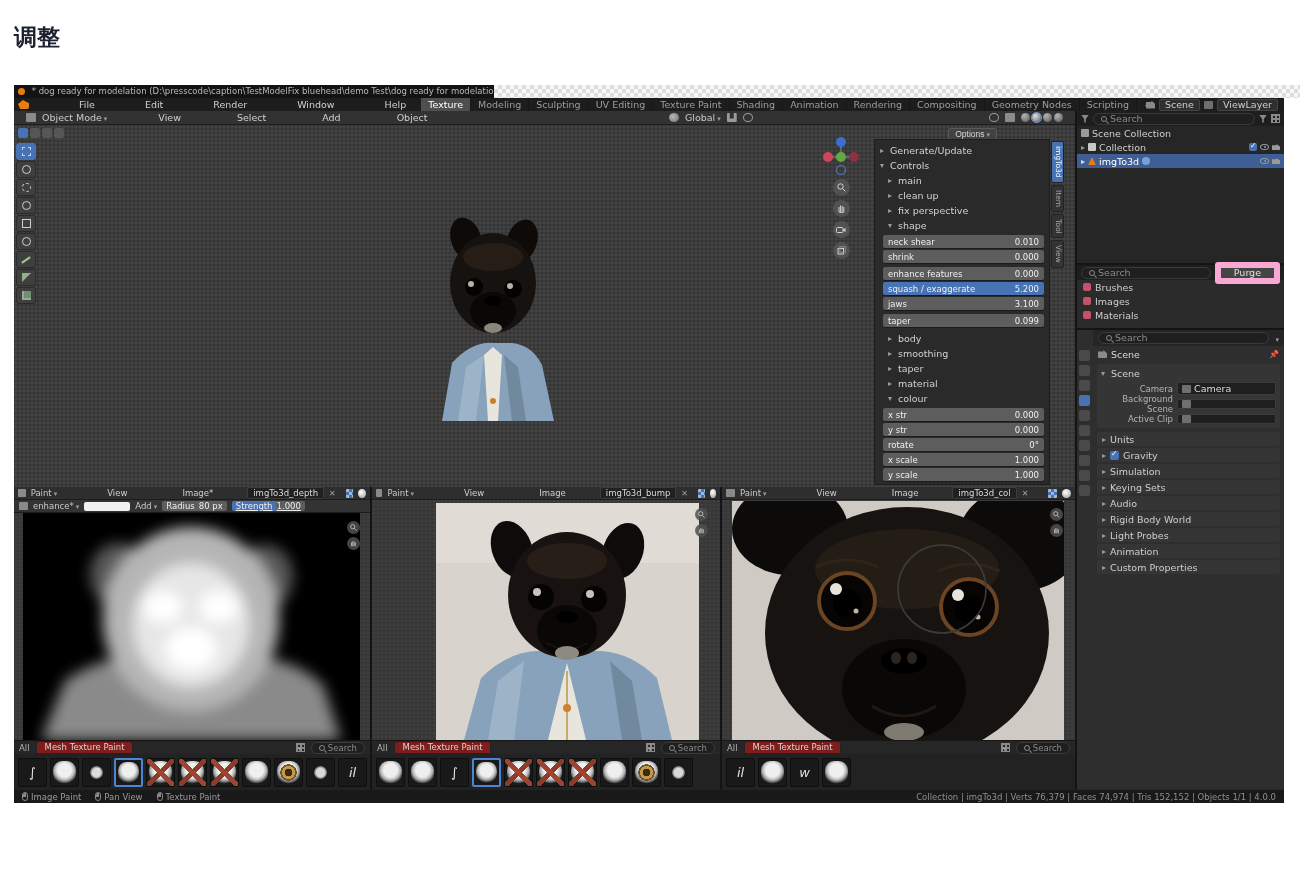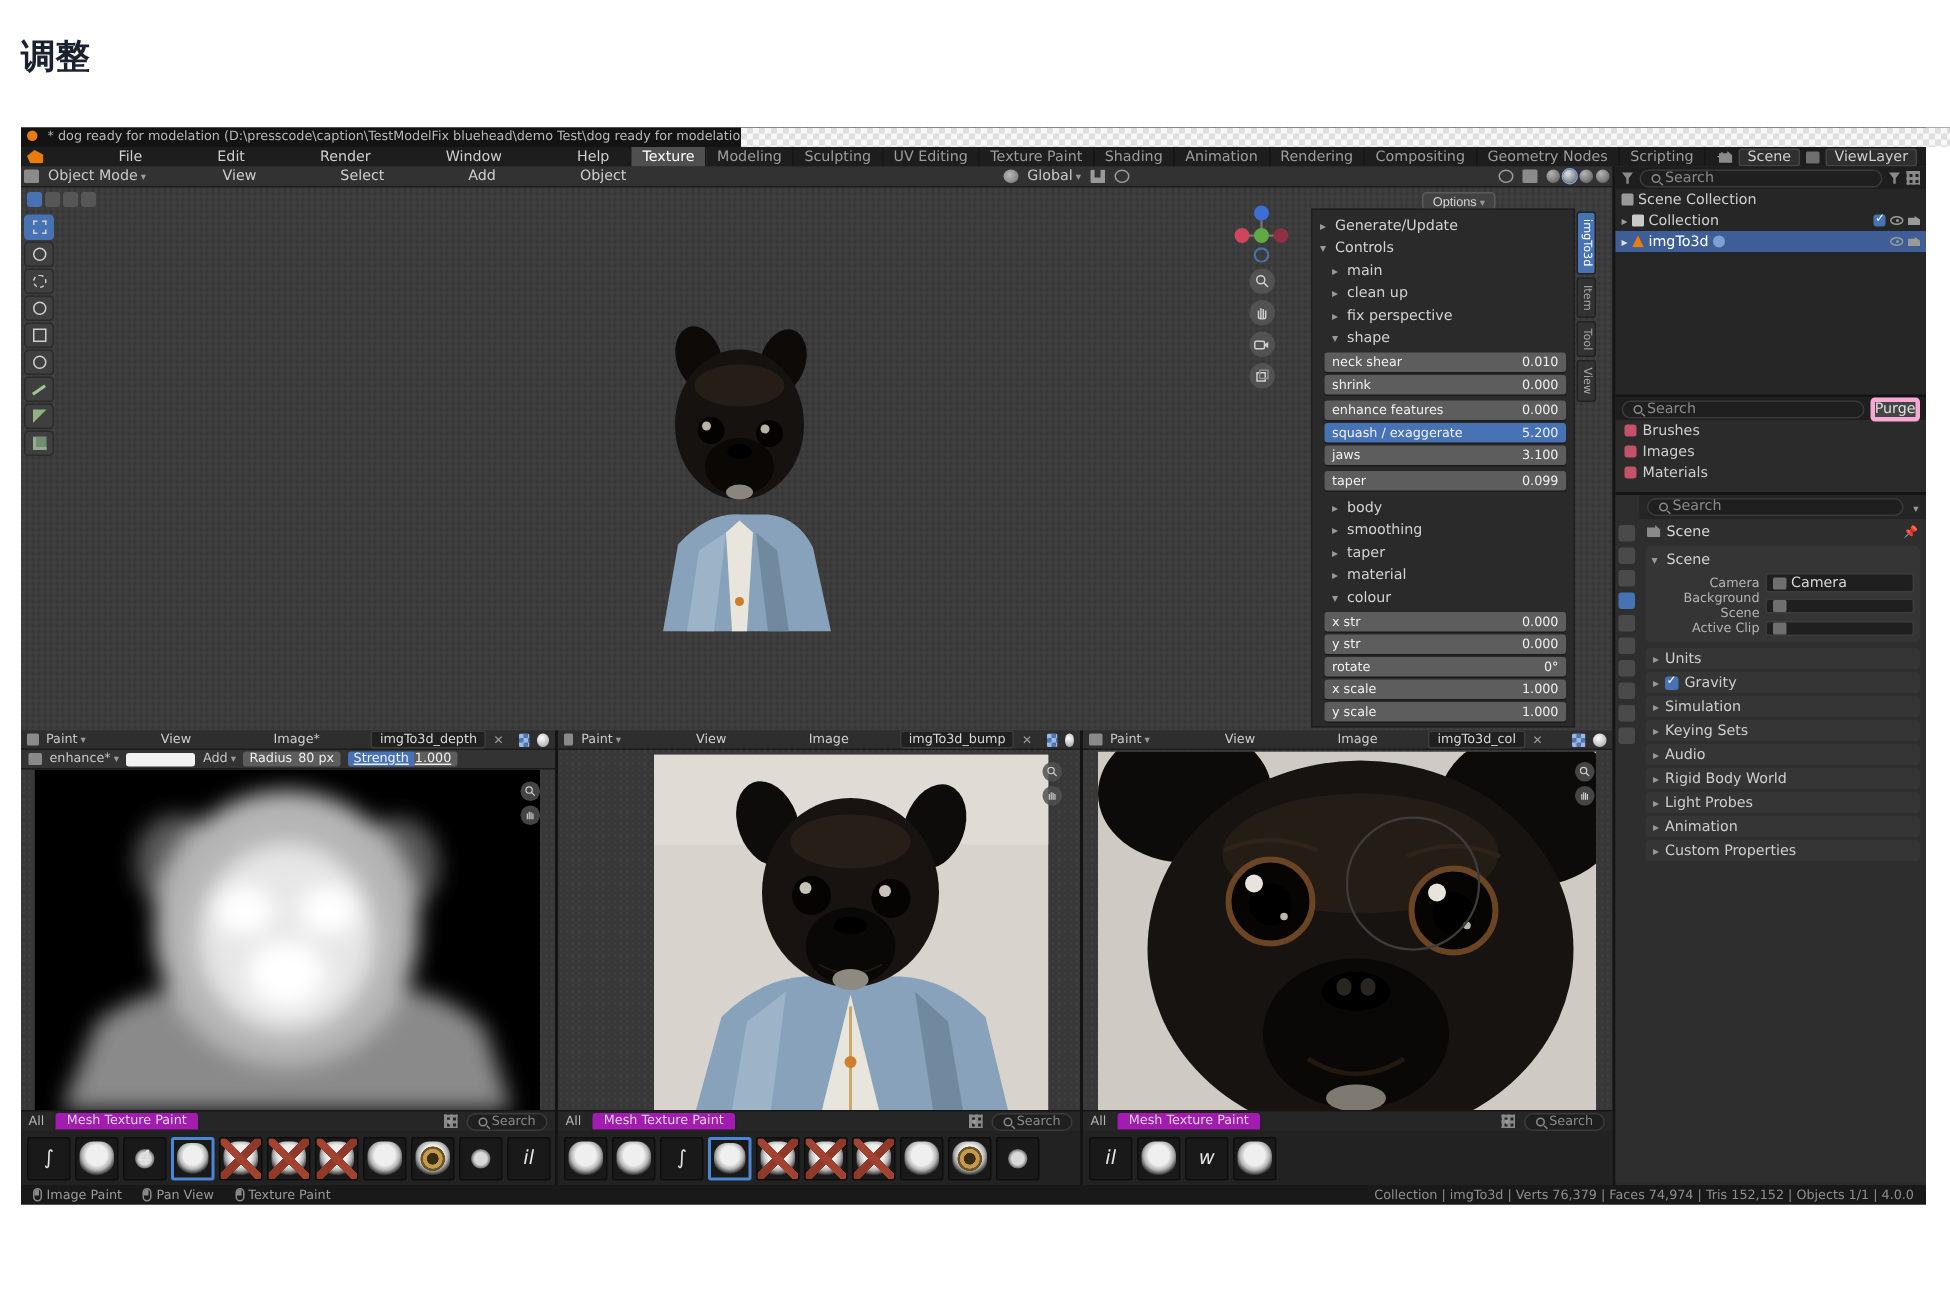--- a/index.html
+++ b/index.html
@@ -33,21 +33,21 @@
   .ws .tab { padding:0 7px; color:#9d9d9d; border-right:1px solid #161616; line-height:13px; }
   .ws .tab.active { background:#4f4f4f; color:#fff; }
   .ws-add { padding:0 5px; color:#9d9d9d; }
   .scene-cluster { position:absolute; right:6px; top:0; height:13px; display:flex; align-items:center; gap:4px; }
   .mini-ic { width:9px; height:8px; background:#6f6f6f; border-radius:1px; display:inline-block; }
   .mini-ic.scene { background:#8a8a8a; clip-path:polygon(0 20%,60% 20%,60% 0,100% 40%,100% 100%,0 100%); }
   .sel-box { background:#2f2f2f; border:1px solid #444; border-radius:2px; padding:0 5px; line-height:10px; color:#cfcfcf; }
 
   
   .vp-header { position:absolute; left:0; top:26px; width:1061px; height:14px; background:#323232;
-      border-bottom:1px solid #1c1c1c; display:flex; align-items:center; gap:6px; padding:0 2px; }
+      border-bottom:1px solid #1c1c1c; display:flex; align-items:center; gap:6px; padding:0 12px; }
   .vp-header .grp { display:flex; align-items:center; gap:6px; }
   .chev::after { content:"▾"; font-size:7px; color:#9a9a9a; margin-left:2px; }
   .hdr-ic { width:10px; height:9px; background:#8b8b8b; border-radius:1px; display:inline-block; }
   .hdr-ic.globe { border-radius:50%; background:radial-gradient(circle at 40% 40%,#b9b9b9,#6f6f6f); }
   .hdr-ic.magnet { background:#9a9a9a; clip-path:polygon(0 0,30% 0,30% 60%,70% 60%,70% 0,100% 0,100% 100%,0 100%); }
   .hdr-ic.circle { border-radius:50%; background:transparent; border:1px solid #9a9a9a; }
   .shade-balls { display:flex; gap:2px; }
   .shade-balls .sb { width:9px; height:9px; border-radius:50%; background:radial-gradient(circle at 35% 30%,#e0e0e0,#5f5f5f); opacity:.75; }
   .shade-balls .sb.on { outline:1px solid #7aa0d8; opacity:1; }
 
@@ -117,21 +117,21 @@
   .mini-slider { height:10px; background:#5d5d5d; border-radius:2px; color:#eee; padding:0 4px; line-height:10px; display:flex; gap:4px; align-items:center; }
   .mini-slider.fill { background:linear-gradient(to right,#4772b3 0 60%,#5d5d5d 60%);text-decoration:underline; }
   .canvas { position:absolute; left:0; right:0; overflow:hidden; }
   .canvas svg { position:absolute; }
   .nav-mini { position:absolute; display:flex; flex-direction:column; gap:3px; }
   .nav-mini span { width:13px; height:13px; border-radius:50%; background:rgba(80,80,80,.85);
       display:flex; align-items:center; justify-content:center; }
 
   .shelf-head { position:absolute; left:0; right:0; bottom:36px; height:14px; background:#262626;
       border-top:1px solid #161616; display:flex; align-items:center; gap:6px; padding:0 5px; font-size:8.5px; color:#b5b5b5; }
-  .shelf-tab { background:#a21caf; border:1px solid #222; border-radius:3px 3px 0 0; padding:0 8px; line-height:11px; color:#d6d6d6; }
+  .shelf-tab { background:#7f1d1d; border:1px solid #222; border-radius:3px 3px 0 0; padding:0 8px; line-height:11px; color:#d6d6d6; }
   .grid-ic { width:9px; height:9px; background:
       linear-gradient(#8a8a8a 2px,transparent 2px), linear-gradient(90deg,#8a8a8a 2px,transparent 2px);
       background-size:4px 4px; }
   .search-pill { background:#1f1f1f; border:1px solid #3a3a3a; border-radius:7px; padding:0 7px; color:#8a8a8a; line-height:10px; display:flex; gap:3px; align-items:center; }
   .mag { width:6px; height:6px; border:1px solid #8a8a8a; border-radius:50%; position:relative; }
   .mag::after { content:""; position:absolute; width:3px; height:1px; background:#8a8a8a; transform:rotate(45deg); left:4px; top:5px; }
 
   .thumbs { position:absolute; left:0; right:0; bottom:0; height:36px; background:#222; display:flex;
       align-items:center; gap:3px; padding:0 4px; }
   .thumb { width:29px; height:29px; background:#191919; border:1px solid #0e0e0e; border-radius:2px;
@@ -168,21 +168,21 @@
   .ol-ic.orange { background:#e87d0d; clip-path:polygon(50% 0,100% 100%,0 100%); }
   .ol-ic.wrench { background:#7aa0d8; border-radius:50%; }
   .eye { width:9px; height:6px; border:1px solid #9a9a9a; border-radius:50%; position:relative; flex:0 0 auto; }
   .eye::after { content:""; position:absolute; left:3px; top:1px; width:2px; height:2px; background:#9a9a9a; border-radius:50%; }
   .cam { width:8px; height:6px; background:#9a9a9a; clip-path:polygon(0 20%,55% 20%,55% 0,100% 40%,100% 100%,0 100%); flex:0 0 auto; }
   .spacer { flex:1; }
 
   .orphan { height:65px; background:#2b2b2b; border-bottom:2px solid #141414; }
   .or-row { height:14px; display:flex; align-items:center; gap:4px; padding:0 6px; color:#cfcfcf; }
   .or-ic { width:8px; height:8px; border-radius:2px; background:#c4536a; flex:0 0 auto; }
-  .purge { margin-left:auto; background:#454545; border:3px solid #f9a8d4; border-radius:3px; padding:0 0; line-height:10px; color:#e0e0e0; }
+  .purge { margin-left:auto; background:#454545; border:6px solid #f9a8d4; border-radius:3px; padding:0 13px; line-height:10px; color:#e0e0e0; }
 
   .props { position:relative; height:458px; background:#2e2e2e; padding-left:16px; }
   .ptab-strip { position:absolute; left:0; top:20px; width:15px; display:flex; flex-direction:column; gap:4px; align-items:center; }
   .ptab { width:11px; height:11px; border-radius:2px; background:#4a4a4a; }
   .ptab.on { background:#4772b3; }
   .props-search { height:16px; display:flex; align-items:center; padding:0 5px; gap:4px; background:#252525; }
   .crumb { height:16px; display:flex; align-items:center; gap:4px; padding:0 5px; color:#d6d6d6; }
   .panel-box { background:#353535; border-radius:3px; margin:2px 4px; padding:2px 4px; }
   .field-row { display:flex; align-items:center; height:15px; gap:4px; }
   .field-row .fl { width:72px; text-align:right; color:#b5b5b5; font-size:8.5px; }

